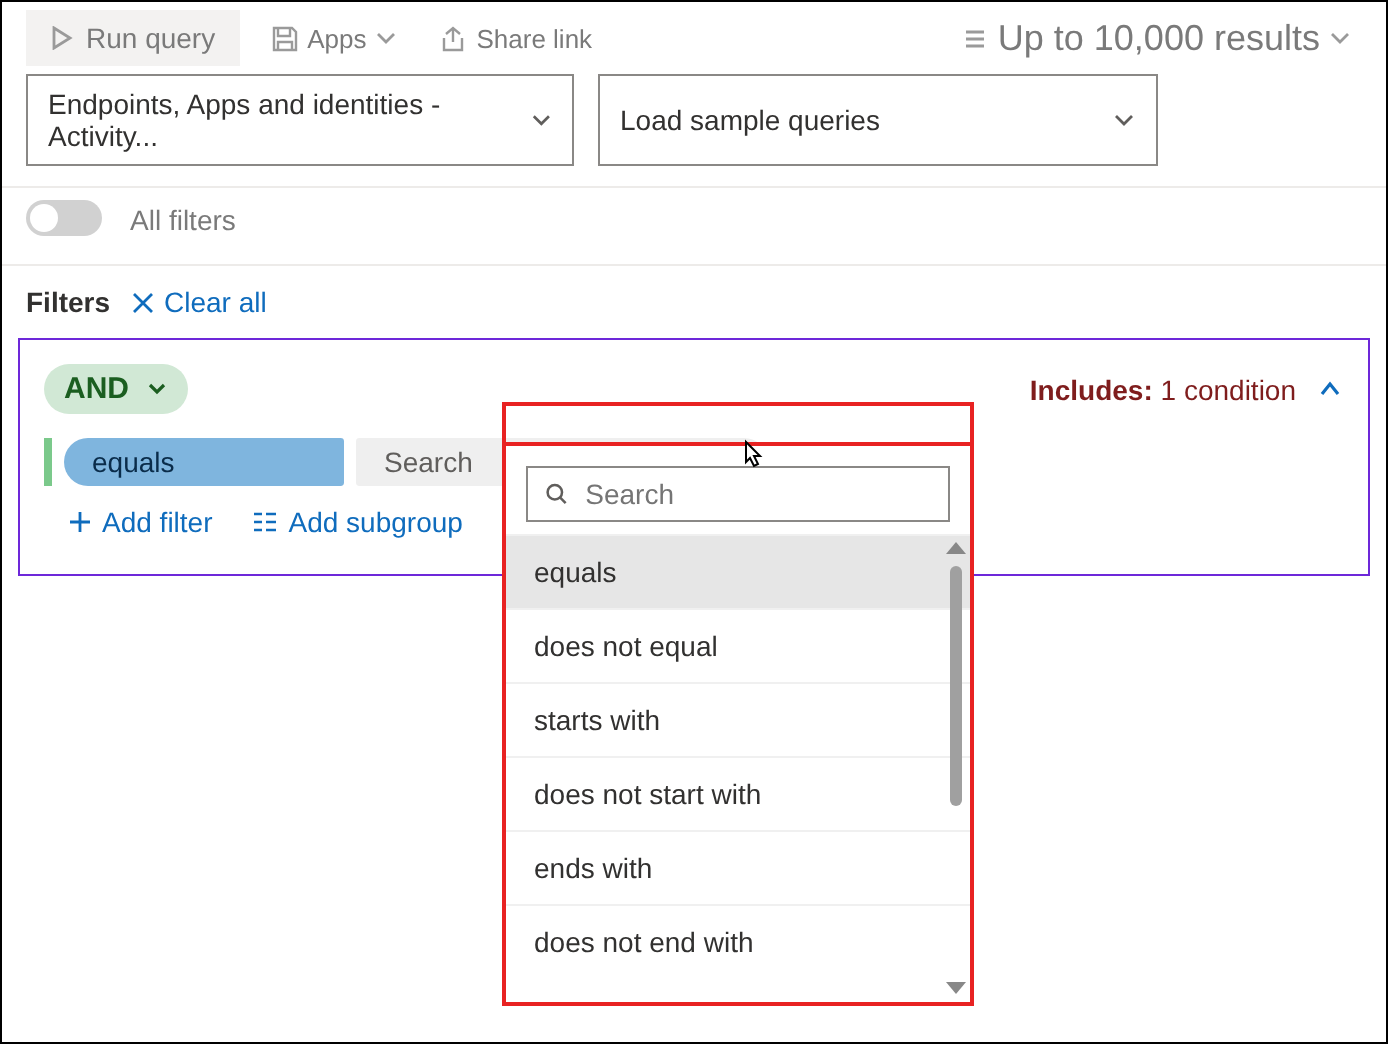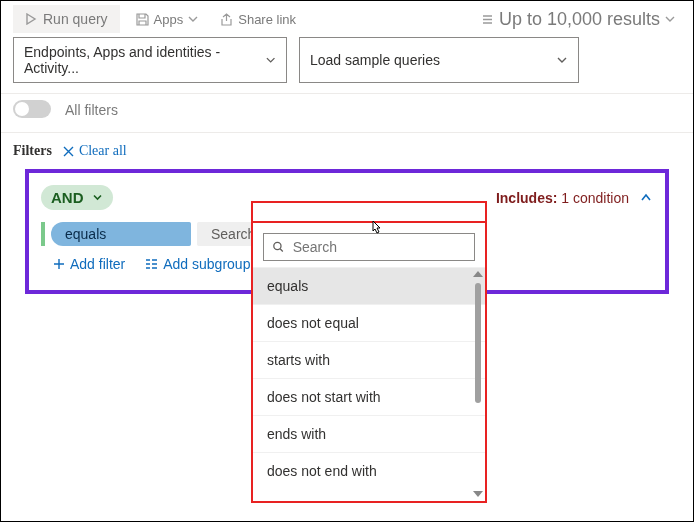--- a/index.html
+++ b/index.html
@@ -94,33 +94,32 @@
     background: #fff;
     top: 2px;
     left: 2px;
   }
   .filters-header {
     display: flex;
     align-items: center;
     gap: 10px;
     padding: 10px 12px 10px 12px;
     font-size: 14px;
-    font-family: Liberation Serif, serif;
   }
   .filters-header b { font-weight: 600; }
   .clear-all {
     display: inline-flex;
     align-items: center;
     gap: 4px;
     color: #0f6cbd;
     font-size: 14px;
   }
   .panel {
-    border: 4px solid #6d28d9;
-    margin: 0 24px;
+    border: 1px solid #6d28d9;
+    margin: 0 8px;
     padding: 12px 12px 18px 12px;
     position: relative;
   }
   .panel-top {
     display: flex;
     align-items: center;
     justify-content: space-between;
     margin-bottom: 12px;
   }
   .and-pill {

